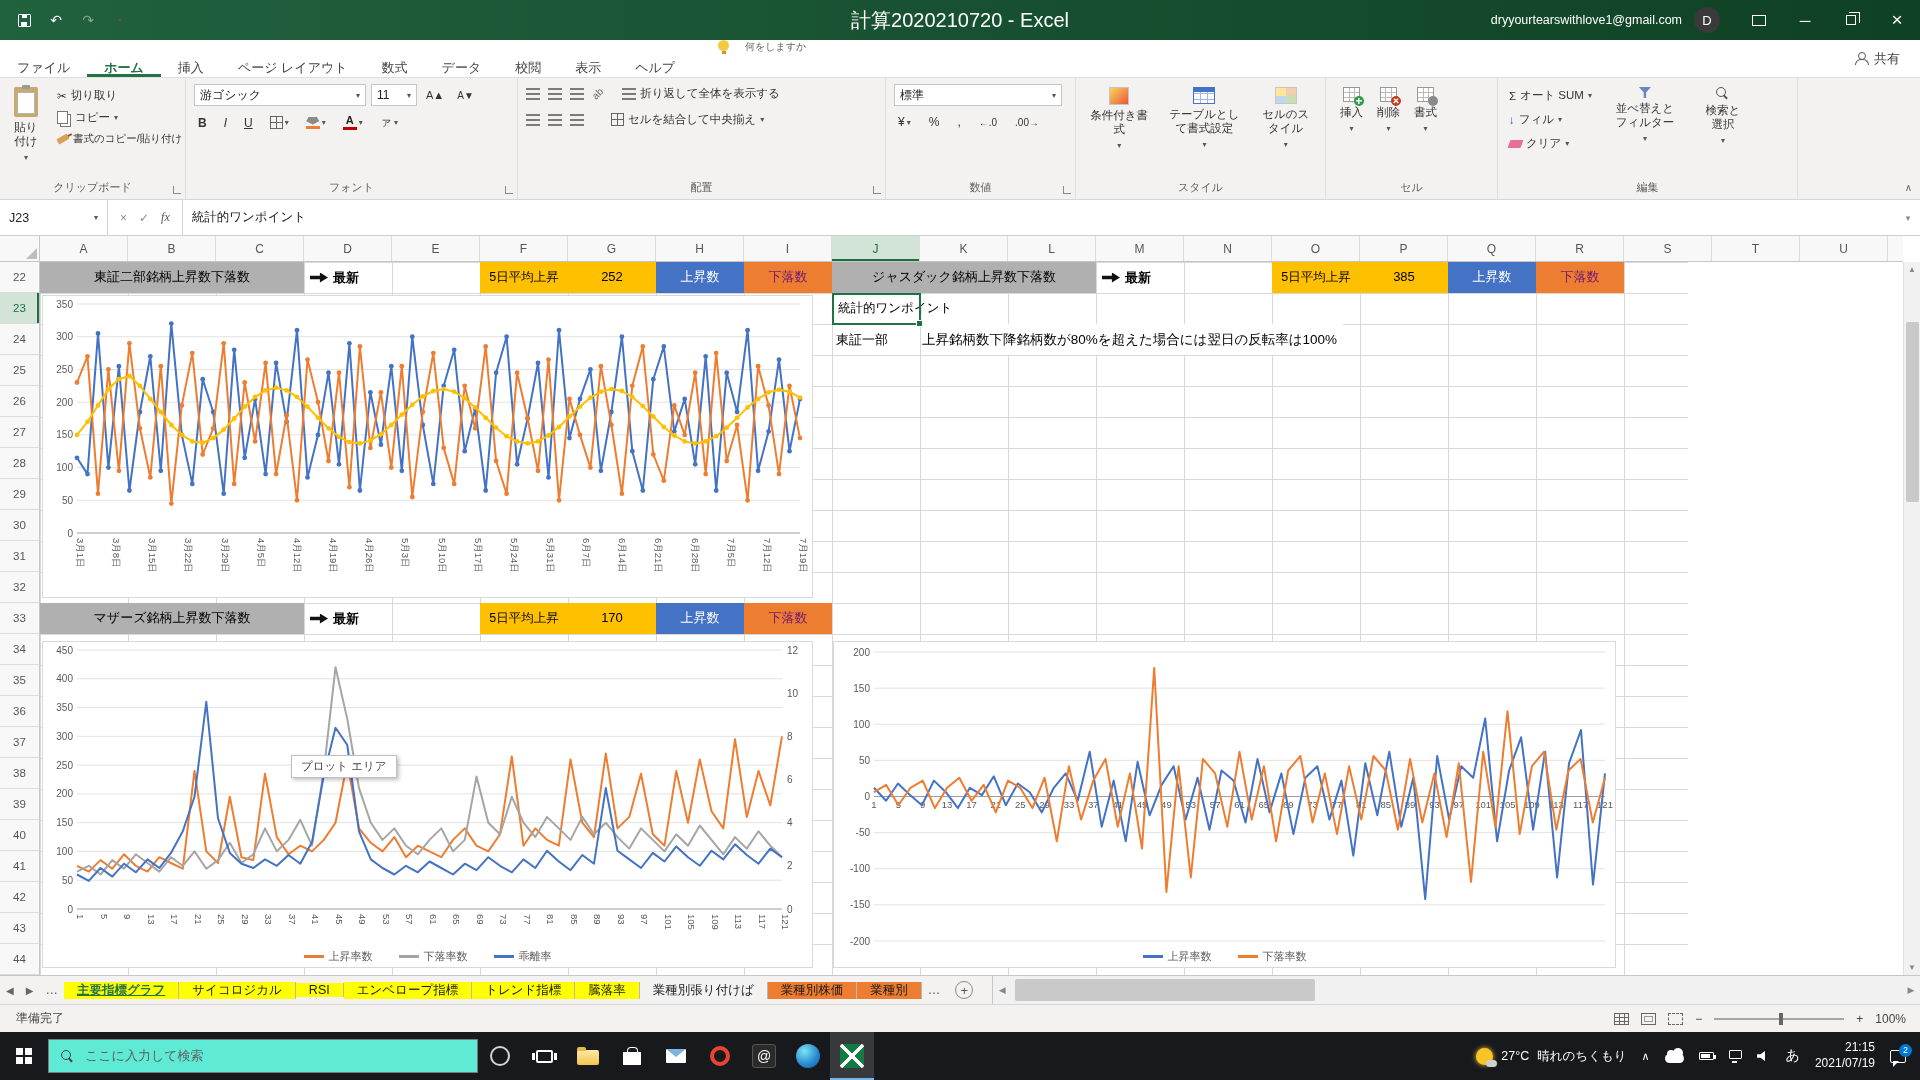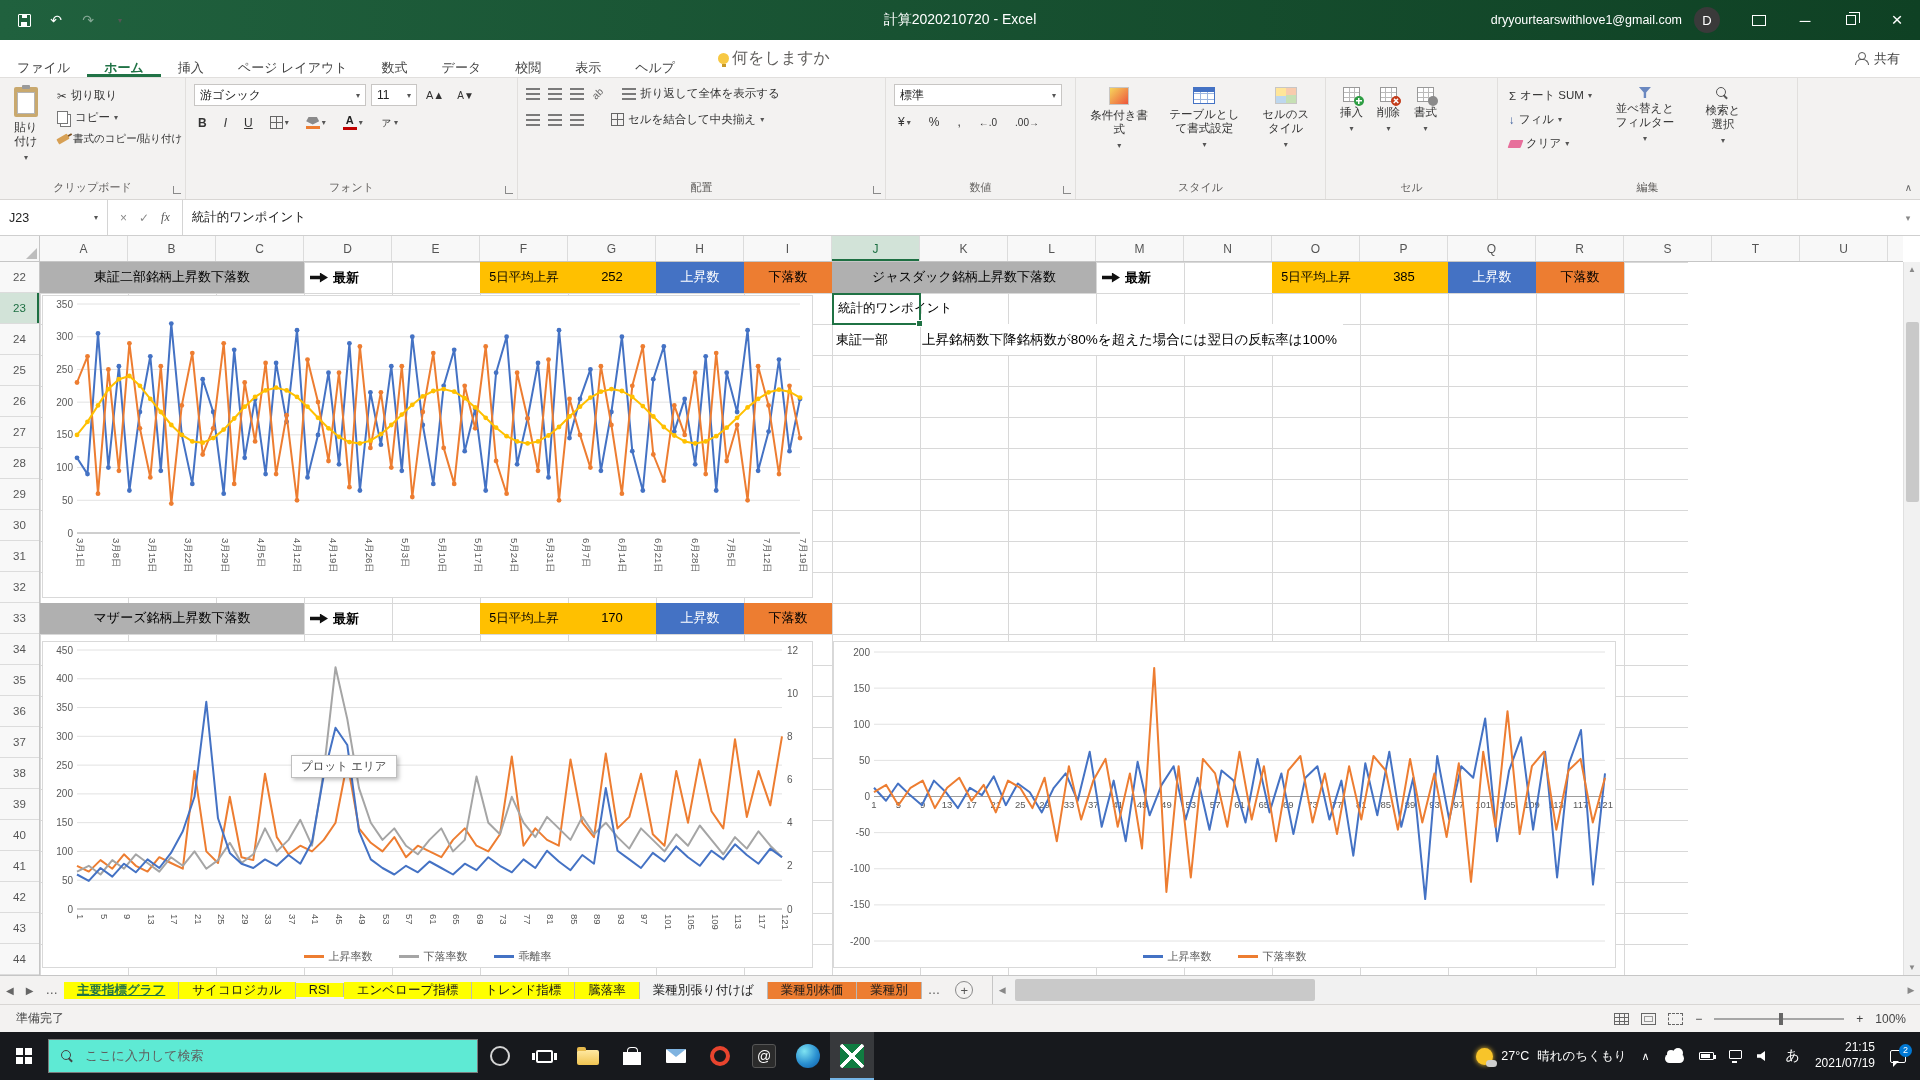--- a/index.html
+++ b/index.html
@@ -12,35 +12,35 @@
   }
 
   
   .titlebar{position:absolute;left:0;top:0;width:100%;height:40px;background:linear-gradient(90deg,#20613e,#0f4124);display:flex;align-items:center;color:#fff}
   .qat{display:flex;align-items:center;gap:16px;padding:0 16px;font-size:14px}
   .qbtn{display:flex;align-items:center;justify-content:center;min-width:16px}
   .qbtn.dim{opacity:.45}
   .floppy{width:13px;height:13px;border:1.5px solid #fff;border-radius:1px;position:relative}
   .floppy::before{content:'';position:absolute;top:0;left:3px;width:5px;height:3px;background:#fff}
   .floppy::after{content:'';position:absolute;bottom:0;left:2.5px;width:6px;height:4px;background:#fff}
-  .tb-title{position:absolute;left:50%;transform:translateX(-50%);font-size:14px;white-space:nowrap}
+  .tb-title{position:absolute;left:50%;transform:translateX(-50%);font-size:20px;white-space:nowrap}
   .tb-right{margin-left:auto;display:flex;align-items:center;height:100%}
   .tb-email{font-size:12.5px;margin-right:12px}
   .avatar{width:26px;height:26px;border-radius:50%;background:#3a3a3a;display:flex;align-items:center;justify-content:center;font-size:13px;margin-right:16px}
   .wbtn{width:46px;height:100%;display:flex;align-items:center;justify-content:center;font-size:15px;color:#fff}
   .restore-ic{width:10px;height:10px;border:1.5px solid #fff;position:relative}
   .restore-ic::before{content:'';position:absolute;left:2px;top:-4px;width:10px;height:10px;border:1.5px solid #fff;border-left:none;border-bottom:none}
   .ribopt-ic{width:14px;height:11px;border:1.5px solid #fff;display:flex;align-items:flex-end;justify-content:center;font-size:8px;line-height:6px}
 
   
   .tabrow{position:absolute;left:0;top:40px;width:100%;height:38px;background:#fff;display:flex;align-items:stretch;border-bottom:1px solid #e1dfdd}
   .rtablist{display:flex;align-items:flex-end}
   .rtab{display:flex;align-items:center;padding:0 17px;font-size:13px;color:#444}
   .rtab.active{color:var(--green);font-weight:bold;box-shadow:inset 0 -3px 0 var(--green)}
-  .tellme{display:flex;align-items:center;gap:3px;padding:0 12px;margin-left:14px;font-size:16px;color:#605e5c}
+  .tellme{display:flex;align-items:flex-start;gap:16px;padding:0 12px;margin-left:14px;font-size:10px;color:#605e5c}
   .bulb{width:11px;height:11px;border-radius:50%;background:#f7c843;position:relative}
   .bulb::after{content:'';position:absolute;left:3.5px;bottom:-3px;width:4px;height:3px;background:#c79a2a}
   .share{margin-left:auto;display:flex;align-items:center;gap:7px;padding:0 20px;font-size:13px;color:#444}
   .person{width:12px;height:13px;position:relative}
   .person::before{content:'';position:absolute;left:3px;top:0;width:6px;height:6px;border-radius:50%;border:1.5px solid #555}
   .person::after{content:'';position:absolute;left:0;bottom:0;width:12px;height:5px;border-radius:6px 6px 0 0;border:1.5px solid #555;border-bottom:none}
 
   
   .ribbon{position:absolute;left:0;top:78px;width:100%;height:122px;background:var(--ribbonbg);border-bottom:1px solid #d8d6d4;display:flex}
   .rgroup{position:relative;border-right:1px solid #e1dfdd;padding:6px 8px 22px;flex:0 0 auto}
@@ -96,21 +96,21 @@
   .colh{flex:0 0 88px;border-right:1px solid #dcdcdc;display:flex;align-items:center;justify-content:center;font-size:12px;color:#555}
   .colh.sel{background:#d2e3d8;color:#1d6f42;box-shadow:inset 0 -2px 0 #1d6f42}
   .rowheaders{position:absolute;left:0;top:26px;width:40px;bottom:0;background:#f8f8f8;border-right:1px solid #c6c6c6;overflow:hidden}
   .rowh{height:31px;border-bottom:1px solid #dcdcdc;display:flex;align-items:center;justify-content:center;font-size:11.5px;color:#555}
   .rowh.sel{background:#d2e3d8;color:#1d6f42;box-shadow:inset -2px 0 0 #1d6f42}
   .cells{position:absolute;left:40px;top:26px;width:1648px;height:713px;background-color:#fff;background-image:linear-gradient(to right,var(--gridline) 1px,transparent 1px),linear-gradient(to bottom,var(--gridline) 1px,transparent 1px);background-size:88px 31px}
   .cellbox{position:absolute;height:31px;line-height:30px;font-size:13px;color:#000;text-align:center;white-space:nowrap;overflow:hidden}
   .banner-title{background:var(--grayfill)}
   .amber{background:var(--amber)}
   .bluec{background:var(--blue);color:#fff}
-  .orangec{background:var(--orange);color:#000000}
+  .orangec{background:var(--orange);color:#701a75}
   .latest{display:flex;align-items:center;gap:5px;padding-left:6px;font-weight:600;text-align:left;background:transparent}
   .arrow-right{width:18px;height:10px;background:#111;clip-path:polygon(0 32%,55% 32%,55% 0,100% 50%,55% 100%,55% 68%,0 68%)}
   .j23text{position:absolute;left:796px;top:32px;height:29px;line-height:29px;font-size:12.5px;background:#fff;padding:0 4px 0 2px;white-space:nowrap;z-index:1}
   .jnote{position:absolute;height:31px;line-height:31px;font-size:13px;background:#fff;white-space:nowrap;padding-right:6px;z-index:1}
   .selection{position:absolute;left:792px;top:31px;width:89px;height:32px;border:2px solid #1f7244;z-index:3;pointer-events:none}
   .fill-handle{position:absolute;right:-4px;bottom:-4px;width:7px;height:7px;background:#1f7244;border:1px solid #fff}
   .chart{position:absolute;background:#fff;border:1px solid #d9d9d9;z-index:2}
   #chart1{left:2px;top:33px;width:771px;height:303px}
   #chart2{left:2px;top:379px;width:771px;height:327px}
   #chart3{left:793px;top:379px;width:783px;height:327px}

